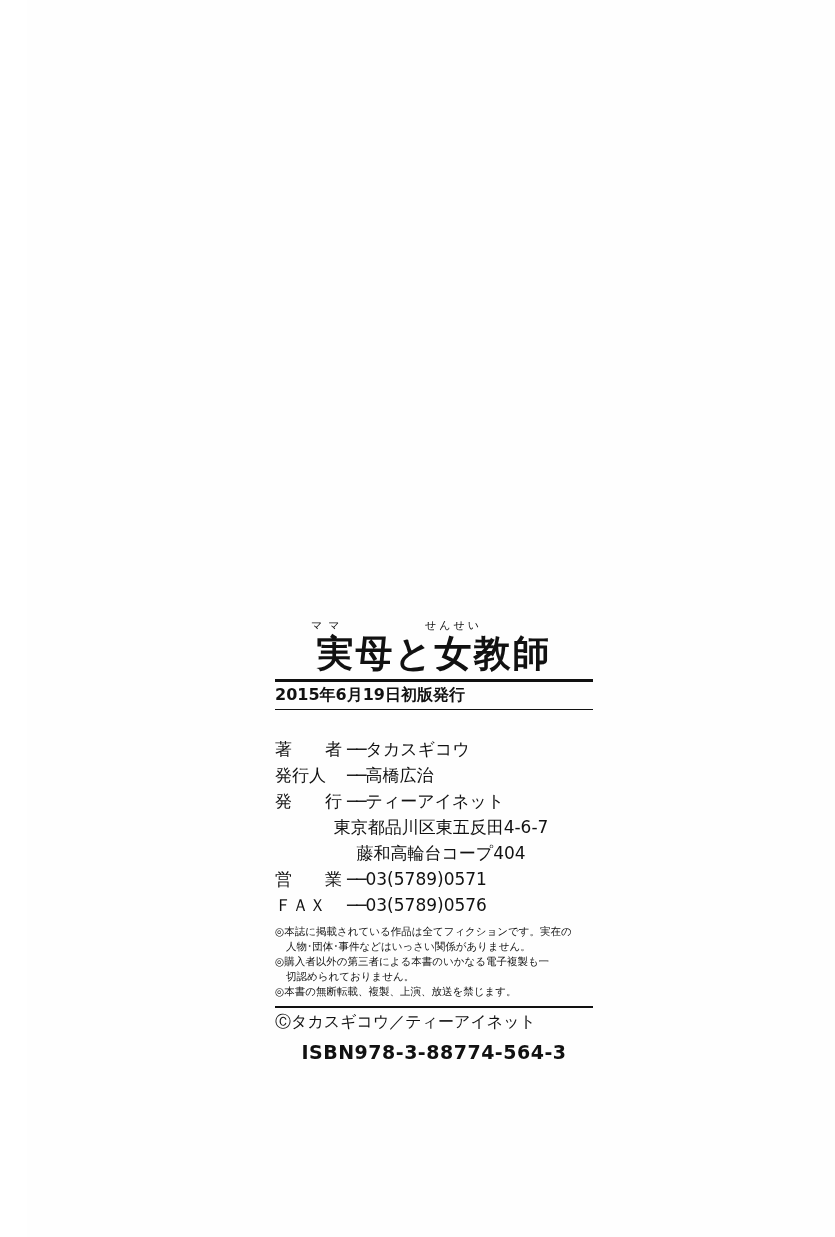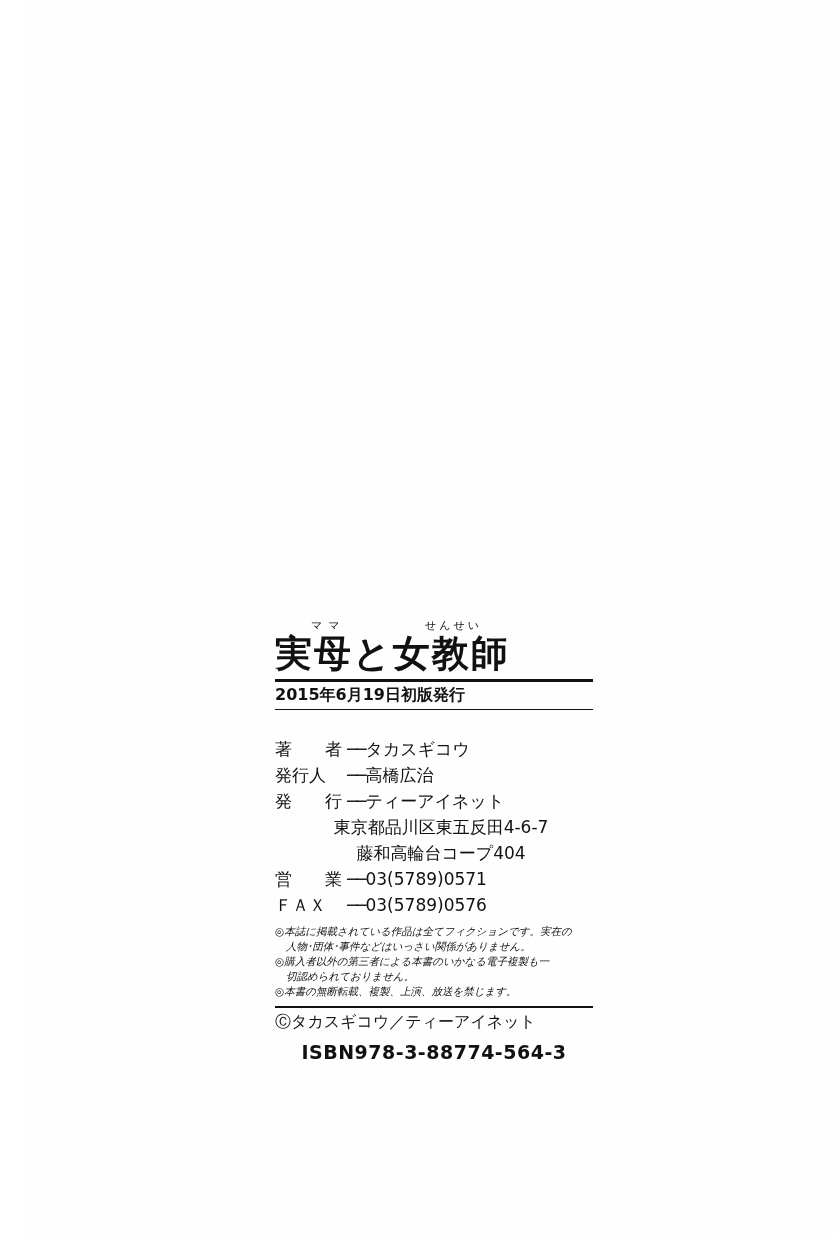--- a/index.html
+++ b/index.html
@@ -60,21 +60,21 @@
     letter-spacing: 3px;
   }
   .title-main {
     font-family: "DejaVu Sans", sans-serif;
     font-weight: bold;
     font-size: 37px;
     line-height: 44px;
     letter-spacing: 2px;
     margin: 0;
     padding: 0 0 2px 0;
-    text-align: left;
+    text-align: center;
     white-space: nowrap;
   }
   .rule-thick {
     border: 0;
     border-top: 3px solid #111;
     margin: 1px 0 0 0;
   }
   .rule-thin {
     border: 0;
     border-top: 1px solid #111;
@@ -129,21 +129,20 @@
   .notices {
     margin-top: 6px;
     font-family: "DejaVu Sans", sans-serif;
     font-size: 10.5px;
     line-height: 15px;
     letter-spacing: 0px;
   }
   .notice {
     margin: 0;
     text-indent: 0;
-    font-style: italic;
   }
   .notice .cont {
     display: block;
     padding-left: 11px;
   }
 
   .rule-bottom {
     border: 0;
     border-top: 2px solid #111;
     margin: 7px 0 0 0;

